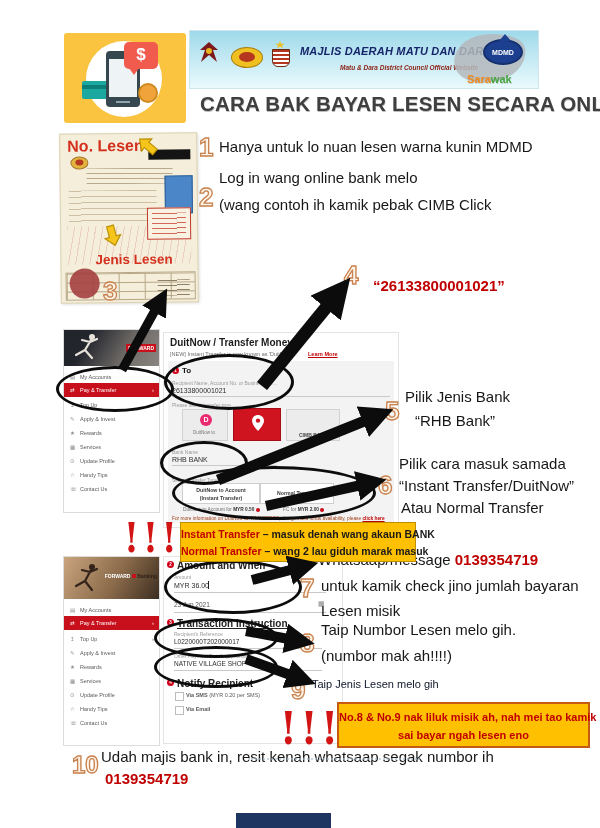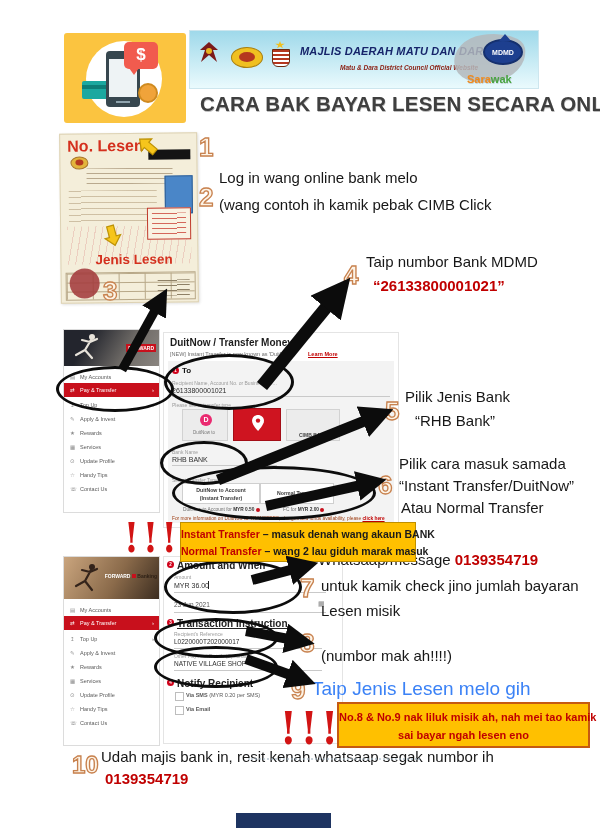--- a/index.html
+++ b/index.html
@@ -100,29 +100,29 @@
     </div>
     <div class="a nw" style="left:34px;top:118px;font-size:13.5px;font-weight:700;color:#d4301e">Jenis Lesen</div>
     <div class="a" style="left:4px;top:138px;width:128px;height:26px;border:1px solid #b7a787;
                 background:linear-gradient(#b7a787 1px,transparent 1px) 0 0/100% 9px,
                            linear-gradient(90deg,#b7a787 1px,transparent 1px) 0 0/26px 100%"></div>
     <div class="a" style="left:8px;top:134px;width:30px;height:30px;background:#a33b3c;border-radius:50%;opacity:.88"></div>
     <div class="a" style="left:96px;top:146px;width:32px;height:16px;background:repeating-linear-gradient(#8e8066 0 1px,transparent 1px 5px)"></div>
   </div>
 
   <div class="a num" style="left:199px;top:134px">1</div>
+  <div class="a s15 nw" style="left:219px;top:138px">Hanya untuk lo nuan lesen warna kunin MDMD</div>
 
   <div class="a num" style="left:199px;top:184px">2</div>
   <div class="a s15 nw" style="left:219px;top:169px">Log in wang online bank melo</div>
   <div class="a s15 nw" style="left:219px;top:196px">(wang contoh ih kamik pebak CIMB Click</div>
 
   <div class="a num" style="left:103px;top:278px">3</div>
 
   <div class="a num" style="left:344px;top:262px">4</div>
-  <div class="a s15 nw" style="left:366px;top:253px">Taip numbor Bank MDMD</div>
   <div class="a s15 nw red" style="left:373px;top:277px">“26133800001021”</div>
 
   <div class="sbar" style="left:63px;top:329px;width:97px;height:184px">
     <div class="a" style="left:0;top:0;width:95px;height:36px;background:linear-gradient(120deg,#23252d 25%,#6e6a66 65%,#8a8580)">
       <svg width="40" height="36" viewBox="0 0 40 36" style="position:absolute;left:2px;top:0">
         <circle cx="26" cy="7" r="3" fill="#e8e3da"></circle>
         <path d="M25 10 L19 20 M24 12 L31 9 M24 12 L16 10 M19 20 L26 28 M19 20 L10 25" stroke="#e8e3da" stroke-width="2.2" fill="none" stroke-linecap="round"></path>
       </svg>
       <div class="a nw" style="right:3px;top:14px;background:#c8101c;color:#fff;font-size:5px;font-weight:700;padding:1px 2px">
         <span>FORWARD</span>
@@ -326,24 +326,25 @@
   </div>
 
   <div class="a s15 nw" style="left:318px;top:551px">
     <span>Whatsaap/message </span><span class="red">0139354719</span>
   </div>
   <div class="a num" style="left:300px;top:575px">7</div>
   <div class="a s15 nw" style="left:321px;top:577px">untuk kamik check jino jumlah bayaran</div>
   <div class="a s15 nw" style="left:321px;top:602px">Lesen misik</div>
 
   <div class="a num" style="left:300px;top:630px">8</div>
+  <div class="a s15 nw" style="left:321px;top:621px">Taip Numbor Lesen melo gih.</div>
   <div class="a s15 nw" style="left:321px;top:647px">(numbor mak ah!!!!)</div>
 
   <div class="a num" style="left:291px;top:677px">9</div>
-  <div class="a nw" style="left:312px;top:678px;font-size:19px;color:#3b82f6">Taip Jenis Lesen melo gih</div>
+  <div class="a nw" style="left:312px;top:678px;font-size:11px;color:#0f172a">Taip Jenis Lesen melo gih</div>
 
   <div class="a bang" style="left:280px;top:706px;font-size:38px">!!!!</div>
   <div class="warn" style="left:337px;top:702px;width:253px;height:46px;border:2px solid #c55a11;font-size:11px;line-height:18px;padding-top:4px;color:#c00000">
     <div class="nw">No.8 &amp; No.9 nak liluk misik ah, nah mei tao kamik</div>
     <div class="nw">sai bayar ngah lesen eno</div>
   </div>
 
   <div class="a num" style="left:72px;top:753px;font-size:24px">10</div>
   <div class="a s15 nw" style="left:101px;top:748px">Udah majis bank in, resit kenah whatsaap segak numbor ih</div>
   <div class="a" style="left:248px;top:758px;width:172px;border-bottom:2px dotted #a9bcc9;opacity:.6"></div>

